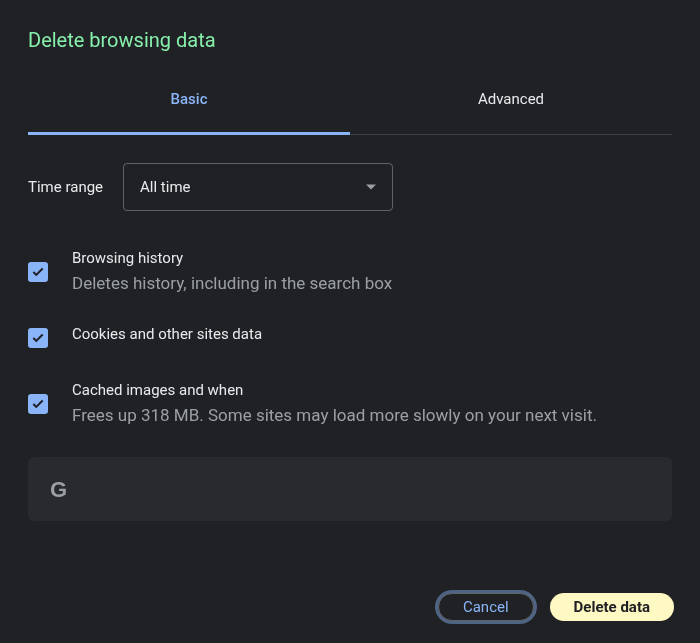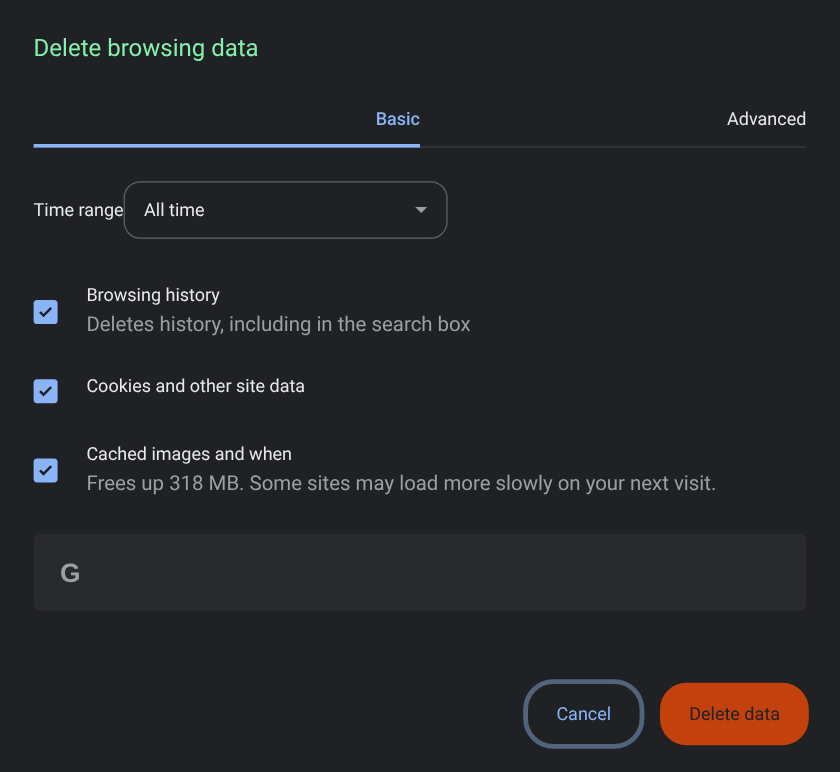--- a/index.html
+++ b/index.html
@@ -20,50 +20,51 @@
     color: #86efac;
     margin-bottom: 26px;
   }
   .tabbar {
     display: flex;
     width: 100%;
     border-bottom: 1px solid #3c4043;
   }
   .tab {
     flex: 1;
-    text-align: right;
-    padding: 12px 0 12px 0;
+    text-align: center;
+    padding: 12px 0 24px 0;
     font-size: 15px;
     color: #e8eaed;
     cursor: pointer;
   }
   .tab.active {
     color: #8ab4f8;
     font-weight: 500;
     border-bottom: 3px solid #8ab4f8;
     margin-bottom: -1px;
   }
   .body {
     padding: 28px 0 0 0;
   }
   .time-row {
     display: flex;
     align-items: center;
+    gap: 20px;
     margin-bottom: 38px;
   }
   .time-label {
     font-size: 15px;
     color: #e8eaed;
   }
   .select {
     position: relative;
     width: 270px;
     height: 48px;
     border: 1px solid #5f6368;
-    border-radius: 14px;
+    border-radius: 4px;
     display: flex;
     align-items: center;
     padding: 0 16px;
     cursor: pointer;
   }
   .select-text {
     font-size: 15px;
     color: #e8eaed;
   }
   .select-caret {
@@ -136,41 +137,41 @@
     cursor: pointer;
   }
   .actions {
     position: absolute;
     bottom: 22px;
     right: 26px;
     display: flex;
     gap: 16px;
   }
   .btn {
-    height: 52px;
+    height: 28px;
     border-radius: 22px;
     font-size: 15px;
     padding: 0 24px;
     cursor: pointer;
     display: flex;
     align-items: center;
     justify-content: center;
     border: none;
     font-family: inherit;
   }
   .btn-cancel {
     background: #202124;
     color: #8ab4f8;
     border: 1px solid #5f6368;
     box-shadow: 0 0 0 3px rgba(138,180,248,0.45);
   }
   .btn-delete {
-    background: #c2410c;
+    background: #fef9c3;
     color: #202124;
-    font-weight: 400;
+    font-weight: 700;
   }
 </style>
 </head>
 <body>
 
 <div class="dialog">
   <div class="title">Delete browsing data</div>
 
   <div class="tabbar">
     <div class="tab active">Basic</div>
@@ -198,21 +199,21 @@
       </div>
     </div>
 
     <div class="option-row">
       <div class="checkbox">
         <svg viewBox="0 0 24 24">
             <path fill="none" stroke="#202124" stroke-width="3.5" d="M4 12l5 5L20 6"></path>
           </svg>
       </div>
       <div class="opt-text">
-        <div class="opt-title">Cookies and other site data</div>
+        <div class="opt-title">Cookies and other sites data</div>
       </div>
     </div>
 
     <div class="option-row">
       <div class="checkbox">
         <svg viewBox="0 0 24 24">
             <path fill="none" stroke="#202124" stroke-width="3.5" d="M4 12l5 5L20 6"></path>
           </svg>
       </div>
       <div class="opt-text">

